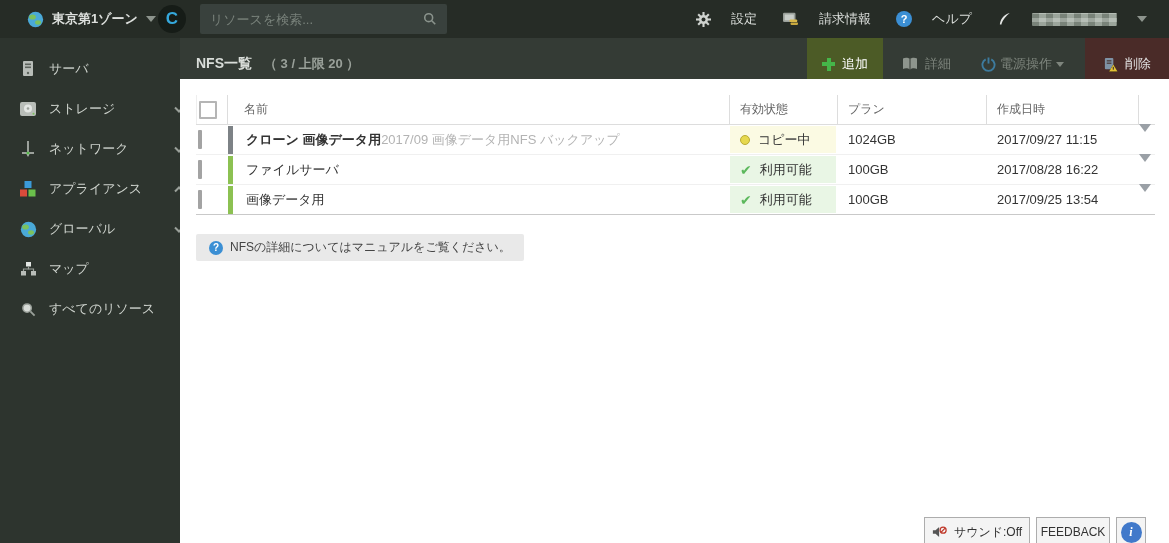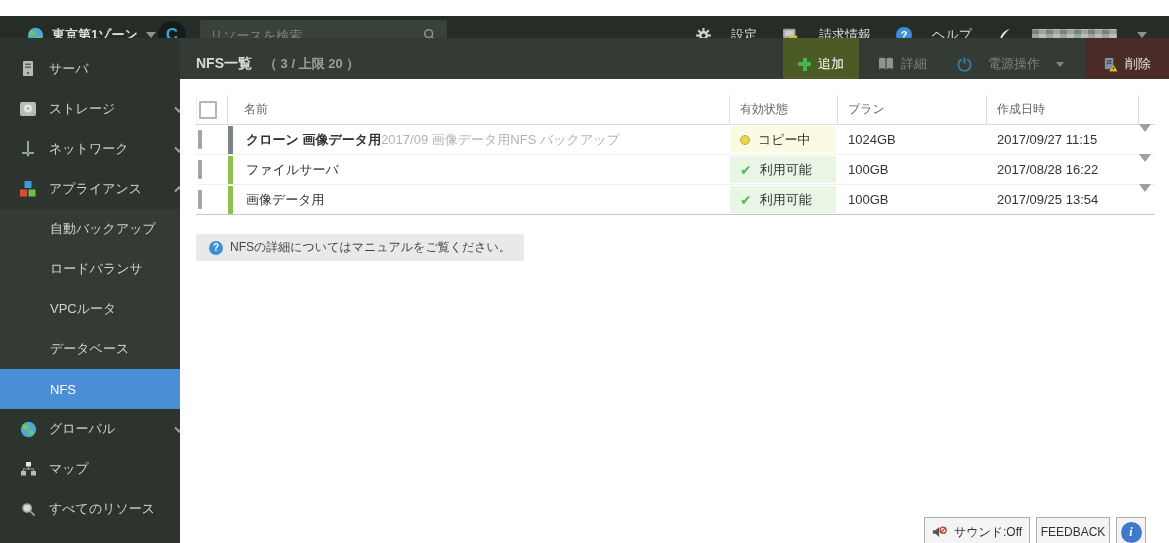--- a/index.html
+++ b/index.html
@@ -1,20 +1,20 @@
 <!DOCTYPE html>
 <html><head>
 <meta charset="utf-8">
 <style>
 *{margin:0;padding:0;box-sizing:border-box}
 html,body{width:1169px;height:543px;overflow:hidden;font-family:"Liberation Sans","DejaVu Sans",sans-serif;background:#fff}
 body{position:relative}
 
 
-.topbar{position:absolute;top:16px;left:0;width:1169px;height:38px;background:#262c26;display:flex;align-items:center;color:#dcdfdc;font-size:13px}
+.topbar{position:absolute;top:0;left:0;width:1169px;height:38px;background:#262c26;display:flex;align-items:center;color:#dcdfdc;font-size:13px}
 .zone{display:flex;align-items:center;gap:8px;padding-left:27px;font-weight:bold;cursor:pointer}
 .tri-down{width:0;height:0;border-left:5px solid transparent;border-right:5px solid transparent;border-top:6px solid #8d948d;display:inline-block}
 .logo{position:absolute;left:158px;top:5px;width:28px;height:28px;border-radius:50%;background:#161c17;color:#35a8dc;font-weight:bold;font-size:17px;display:flex;align-items:center;justify-content:center}
 .searchbox{position:absolute;left:200px;top:4px;width:247px;height:30px;background:#39413d;border-radius:2px;display:flex;align-items:center;padding:0 10px;color:#79827b}
 .searchbox input{flex:1;background:transparent;border:none;outline:none;color:#fca5a5;font-size:13px}
 .searchbox input::placeholder{color:#79827b}
 .top-right{margin-left:auto;display:flex;align-items:center;gap:9px;padding-right:14px}
 .top-item{display:flex;align-items:center;gap:20px;cursor:pointer;padding:0 8px}
 .helpdot{width:16px;height:16px;border-radius:50%;background:#3b8fd4;color:#fff;font-size:11px;font-weight:bold;display:flex;align-items:center;justify-content:center}
 .redacted{width:85px;height:13px;background:repeating-linear-gradient(90deg,#777c77 0 7px,#9aa09a 7px 14px),repeating-linear-gradient(0deg,#818681 0 4px,#a3a8a3 4px 8px);background-blend-mode:overlay;filter:blur(.6px);border-radius:1px}
@@ -29,21 +29,21 @@
 .sub-item.selected{background:#4a8ed5;color:#fff}
 
 
 .page-header{position:absolute;top:38px;left:180px;width:989px;height:52px;background:#343b35;display:flex;align-items:center;color:#d9ddd9}
 .page-title{font-size:14px;font-weight:bold;margin-left:16px}
 .page-count{margin-left:12px;font-size:13px;color:#9aa19a;font-weight:bold}
 .hdr-buttons{margin-left:auto;display:flex;height:100%;align-items:stretch}
 .hbtn{display:flex;align-items:center;gap:7px;padding:0 15px;font-size:13px;cursor:pointer}
 .hbtn.add{background:#4c5b26;color:#fff}
 .hbtn.detail{color:#7e857d;margin-left:4px}
-.hbtn.power{color:#7e857d;gap:16px}
+.hbtn.power{color:#7e857d;gap:4px}
 .hbtn.delete{background:#4a2b28;color:#e5e5e5;margin-left:6px;padding:0 18px}
 .plus{position:relative;width:13px;height:13px}
 .plus:before,.plus:after{content:"";position:absolute;background:#45b649}
 .plus:before{left:4.5px;top:0;width:4px;height:13px}
 .plus:after{left:0;top:4.5px;width:13px;height:4px}
 .tri-down.small{border-left-width:4px;border-right-width:4px;border-top-width:5px;border-top-color:#7e857d}
 
 
 .content{position:absolute;top:79px;left:180px;width:989px;height:464px;background:#fff}
 .table{position:absolute;top:16px;left:16px;width:959px;font-size:13px;color:#333}
@@ -201,27 +201,20 @@
         </svg>
     </span>
     <span>アプライアンス</span>
     <span class="chev">
         <svg width="10" height="7" viewBox="0 0 10 7">
           <polyline points="1,5.5 5,1.5 9,5.5" fill="none" stroke="#9aa09a" stroke-width="2"></polyline>
         </svg>
       </span>
   </div>
 
-  <div class="submenu">
-    <div class="sub-item">自動バックアップ</div>
-    <div class="sub-item">ロードバランサ</div>
-    <div class="sub-item">VPCルータ</div>
-    <div class="sub-item">データベース</div>
-    <div class="sub-item selected">NFS</div>
-  </div>
 
   <div class="side-item">
     <span class="ic">
       <svg width="17" height="17" viewBox="0 0 20 20">
           <circle cx="10" cy="10" r="9" fill="#4aa9d8"></circle>
           <ellipse cx="6.5" cy="7" rx="4" ry="3" fill="#7cc15e"></ellipse>
           <ellipse cx="13" cy="13.5" rx="3.5" ry="2.6" fill="#7cc15e"></ellipse>
         </svg>
     </span>
     <span>グローバル</span>

